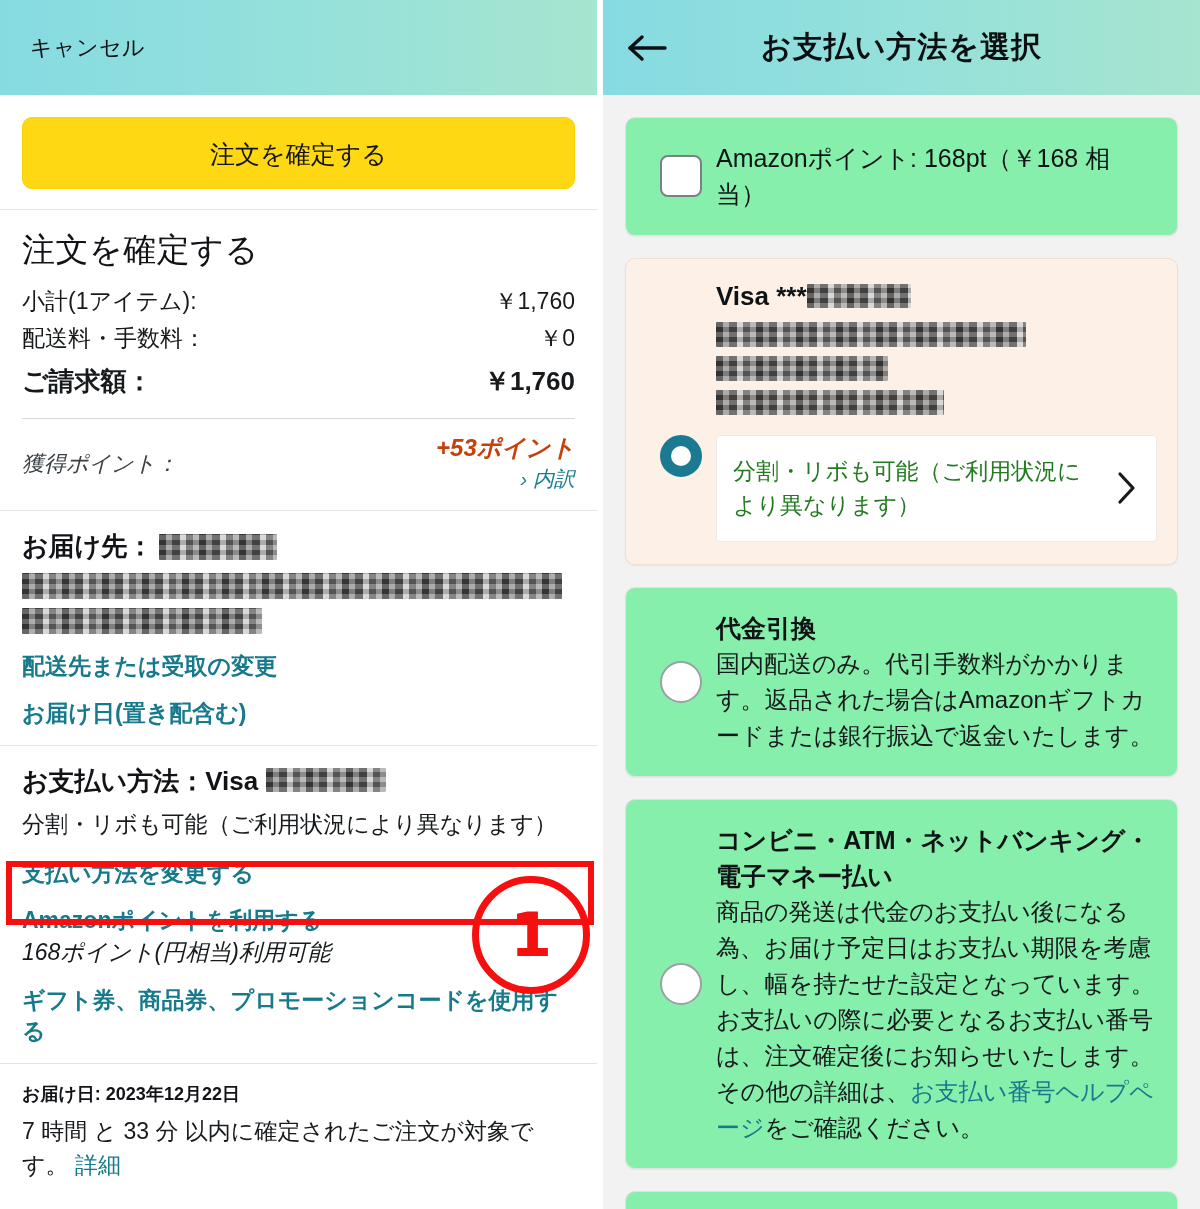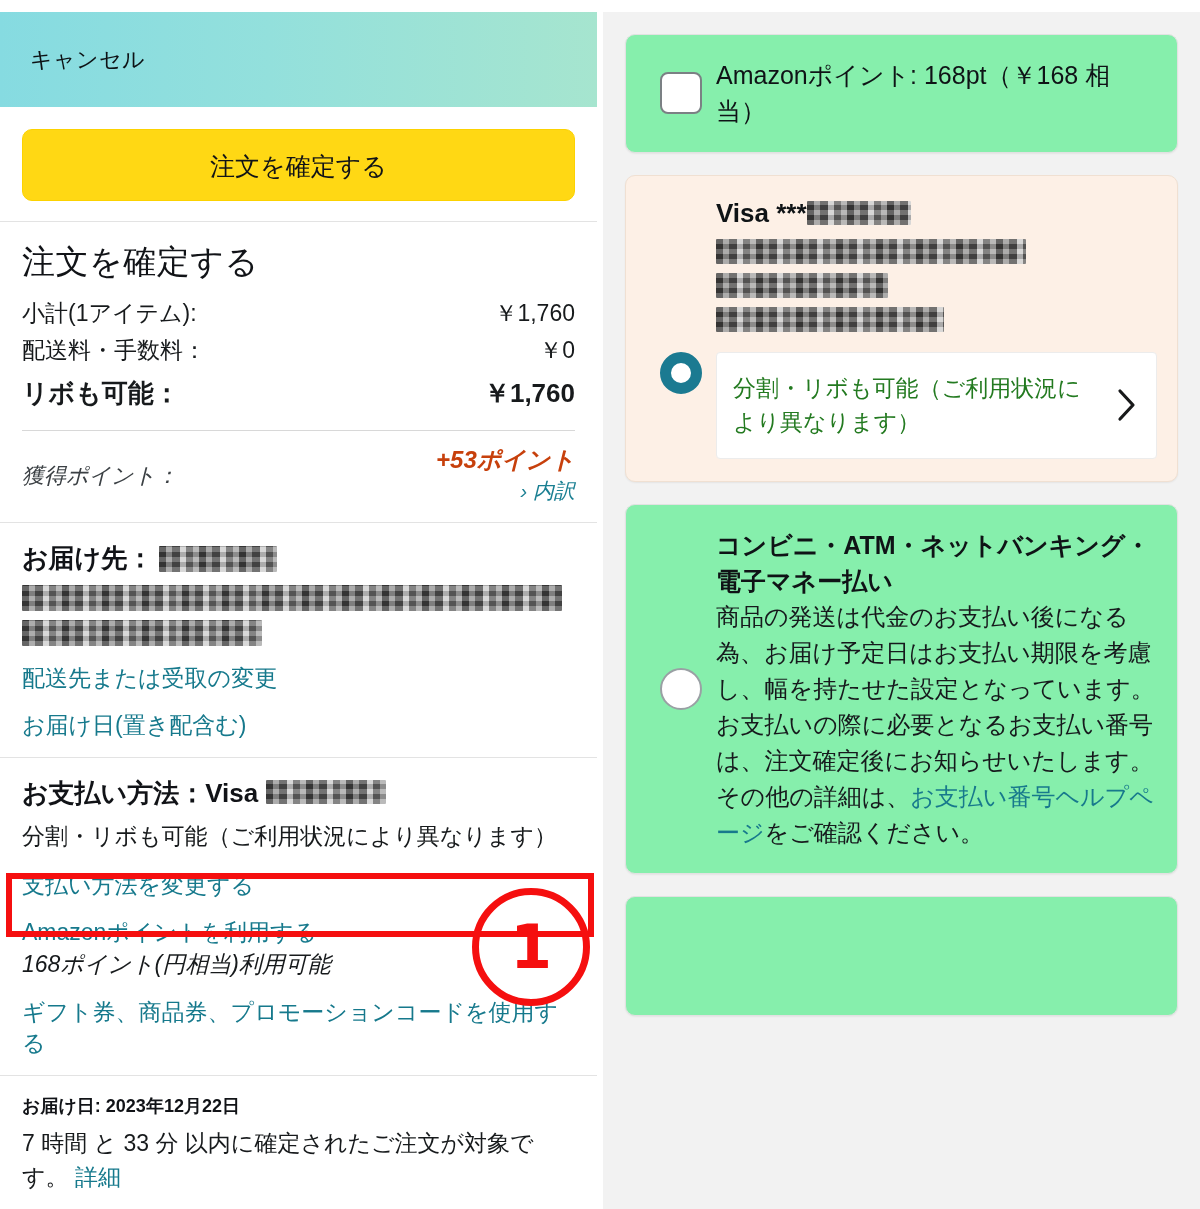--- a/index.html
+++ b/index.html
@@ -3,21 +3,21 @@
 <meta charset="utf-8">
 <style>
   html,body{margin:0;padding:0;}
   body{
     width:1200px;height:1209px;
     background:#ffffff;
     font-family:"Liberation Sans","DejaVu Sans",sans-serif;
     -webkit-font-smoothing:antialiased;
     overflow:hidden;
   }
-  .screen{position:relative;width:1200px;height:1060px;display:flex;margin-top:12px;}
+  .screen{position:relative;width:1200px;height:1060px;display:flex;}
 
   
   .panel{position:relative;height:1209px;overflow:hidden;background:#ffffff;}
   .panel-left{width:597px;}
   .panel-gap{width:6px;background:#ffffff;}
   .panel-right{width:597px;background:#f2f2f2;}
 
   
   .appbar{
     height:95px;
@@ -71,21 +71,21 @@
       repeating-linear-gradient(90deg,#2b2b2b 0 7px,#8e8e8e 7px 13px,#3d3d3d 13px 21px,#c9c9c9 21px 27px,#555 27px 34px,#a0a0a0 34px 40px),
       repeating-linear-gradient(0deg,rgba(255,255,255,.22) 0 5px,rgba(0,0,0,.18) 5px 10px);
     background-blend-mode:overlay;
     vertical-align:-3px;
     opacity:.92;
   }
   .redact.r1{width:118px;height:26px;}
   .redact.r2{width:540px;height:26px;margin-top:9px;}
   .redact.r3{width:240px;height:26px;margin-top:8px;}
   .redact.inline-card{width:120px;height:24px;vertical-align:-2px;margin-left:8px;}
-  .link{font-size:23px;color:#16798c;cursor:pointer;display:block;}
+  .link{font-size:23px;color:#16798c;cursor:pointer;display:block;font-weight:bold;}
   .link.blk{margin-top:16px;}
   .pay-h{font-size:26px;font-weight:bold;color:#111317;}
   .pay-sub{font-size:23px;color:#171a1c;margin-top:8px;line-height:1.5;}
   .pay-links{margin-top:4px;}
   .pt-note{font-size:23px;color:#171a1c;line-height:1.45;font-style:italic;}
   .deliv-h{font-size:18px;font-weight:bold;color:#111317;}
   .deliv-sub{font-size:23px;color:#171a1c;line-height:1.5;margin-top:8px;}
   .deliv-sub .link-inline{color:#16798c;cursor:pointer;}
 
   
@@ -175,21 +175,21 @@
         <span class="lbl">小計(1アイテム):</span>
         <span class="val">￥1,760</span>
       </div>
 
       <div class="row">
         <span class="lbl">配送料・手数料：</span>
         <span class="val">￥0</span>
       </div>
 
       <div class="row bold">
-        <span class="lbl">リボも可能：</span>
+        <span class="lbl">ご請求額：</span>
         <span class="val">￥1,760</span>
       </div>
 
       <div class="thin-rule"></div>
 
       <div class="points-row">
         <span class="points-lbl">獲得ポイント：</span>
         <span class="points-right">
           <span class="points-val">+53ポイント</span><br>
           <span class="points-link">› 内訳</span>
@@ -239,20 +239,29 @@
     </div>
 
     <div class="anno-box" id="anno1-box"></div>
     <div class="anno-num" id="anno1-num">1</div>
   </div>
 
   <div class="panel-gap"></div>
 
   <div class="panel panel-right">
 
+    <div class="appbar appbar-right">
+      <span class="back-arrow">
+        <svg width="42" height="32" viewBox="0 0 42 32" aria-hidden="true">
+          <path d="M3 16 H38" stroke="#0b0f12" stroke-width="3.4" fill="none" stroke-linecap="round"></path>
+          <path d="M15 5 L3 16 L15 27" stroke="#0b0f12" stroke-width="3.4" fill="none" stroke-linecap="round" stroke-linejoin="round"></path>
+        </svg>
+      </span>
+      <span class="appbar-title">お支払い方法を選択</span>
+    </div>
 
     <div class="cards">
 
       <div class="card">
         <span class="ctrl">
           <span class="cbox"></span>
         </span>
         <span class="card-body">
           <span class="card-title reg">Amazonポイント: 168pt（￥168 相当）</span>
         </span>
@@ -278,20 +287,29 @@
               <span class="chev">
                 <svg width="22" height="34" viewBox="0 0 22 34" aria-hidden="true">
                   <path d="M4 3 L17 17 L4 31" stroke="#18191a" stroke-width="3.2" fill="none" stroke-linecap="round" stroke-linejoin="round"></path>
                 </svg>
               </span>
             </div>
           </div>
         </div>
       </div>
 
+      <div class="card">
+        <span class="ctrl">
+          <span class="radio"></span>
+        </span>
+        <span class="card-body">
+          <div class="card-title">代金引換</div>
+          <div class="card-text">国内配送のみ。代引手数料がかかります。返品された場合はAmazonギフトカードまたは銀行振込で返金いたします。</div>
+        </span>
+      </div>
 
       <div class="card">
         <span class="ctrl">
           <span class="radio"></span>
         </span>
         <span class="card-body">
           <div class="card-title">コンビニ・ATM・ネットバンキング・電子マネー払い</div>
           <div class="card-text">
             <span>商品の発送は代金のお支払い後になる為、お届け予定日はお支払い期限を考慮し、幅を持たせた設定となっています。お支払いの際に必要となるお支払い番号は、注文確定後にお知らせいたします。その他の詳細は、</span><span class="link-inline">お支払い番号ヘルプページ</span><span>をご確認ください。</span>
           </div>

